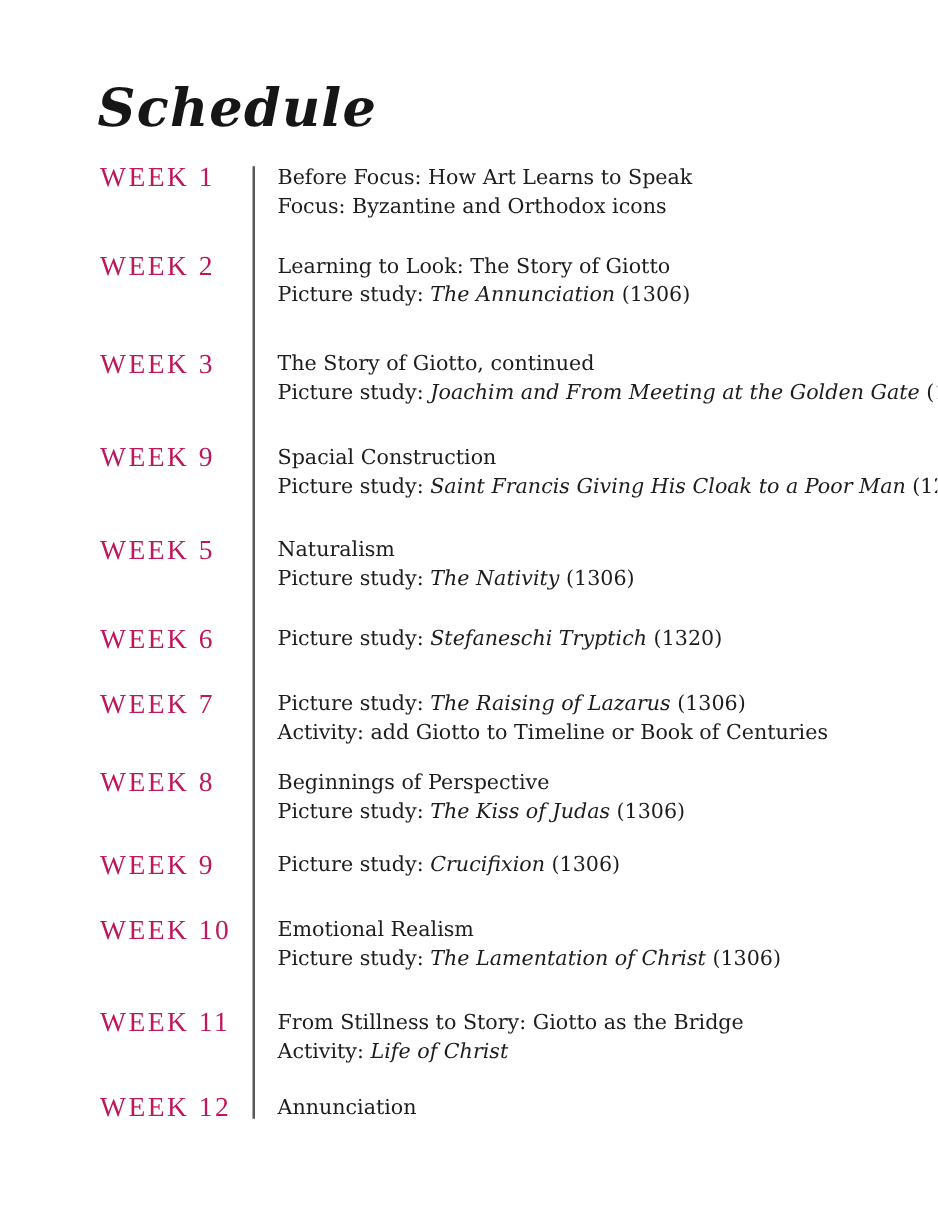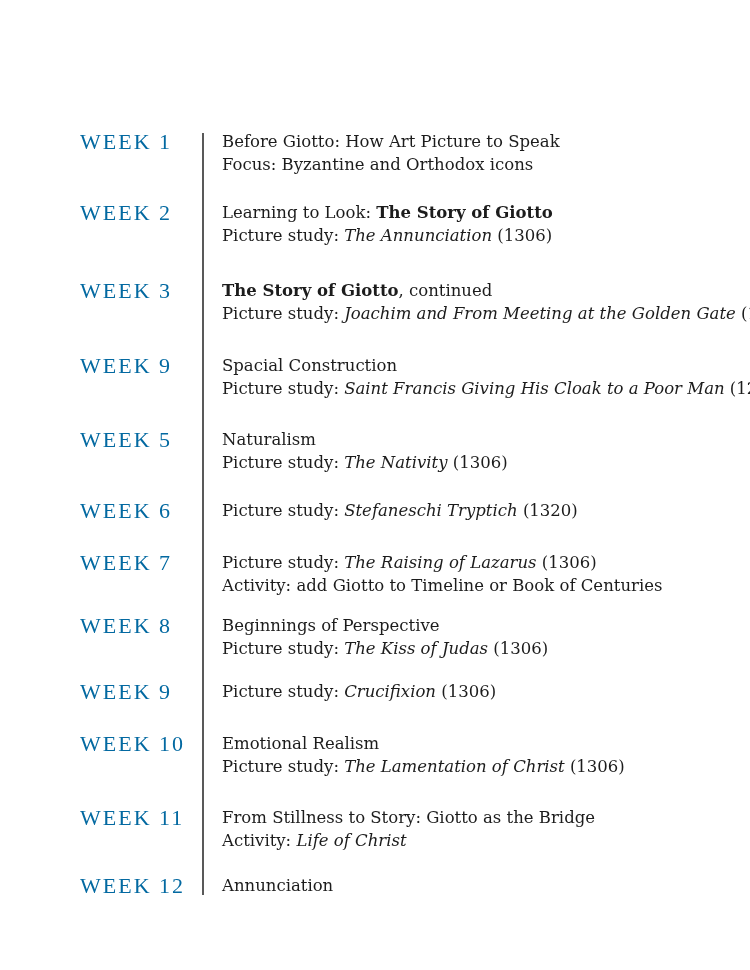--- a/index.html
+++ b/index.html
@@ -42,50 +42,51 @@
     display: flex;
     align-items: flex-start;
   }
   .week-label {
     width: 122px;
     flex: 0 0 122px;
     font-family: "Liberation Serif", "DejaVu Serif", serif;
     font-size: 22px;
     line-height: 22px;
     letter-spacing: 2px;
-    color: #0369a1;
+    color: #be185d;
     font-weight: 400;
     white-space: nowrap;
   }
   .week-lines {
     margin-left: 20px;
     width: 530px;
   }
   .line {
     margin: 0;
     font-size: 16.5px;
     line-height: 22.5px;
     white-space: nowrap;
     color: #1c1c1c;
   }
-  .seg-b { font-weight: bold; }
+  .seg-b { font-weight: normal; }
   .seg-i { font-style: italic; margin-top: 38px; }
 </style>
 </head>
 <body>
 
 <div class="page">
 
+  <div class="page-title">Schedule</div>
 
   <div class="divider"></div>
 
   <div class="week-row" style="top:131px">
     <div class="week-label">WEEK 1</div>
     <div class="week-lines">
-      <p class="line"><span class="seg-n">Before Giotto: How Art Picture to Speak</span></p>
+      <p class="line"><span class="seg-n">Before Focus: How Art Learns to Speak</span></p>
       <p class="line"><span class="seg-n">Focus: Byzantine and Orthodox icons</span></p>
     </div>
   </div>
 
   <div class="week-row" style="top:202px">
     <div class="week-label">WEEK 2</div>
     <div class="week-lines">
       <p class="line"><span class="seg-n">Learning to Look: </span><span class="seg-b">The Story of Giotto</span></p>
       <p class="line"><span class="seg-n">Picture study: </span><span class="seg-i">The Annunciation</span><span class="seg-n"> (1306)</span></p>
     </div>

